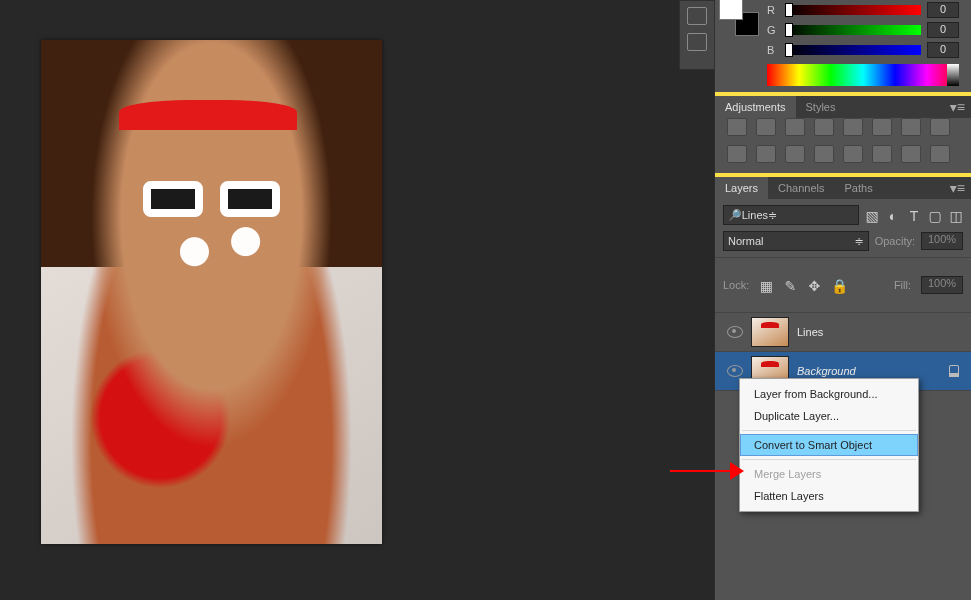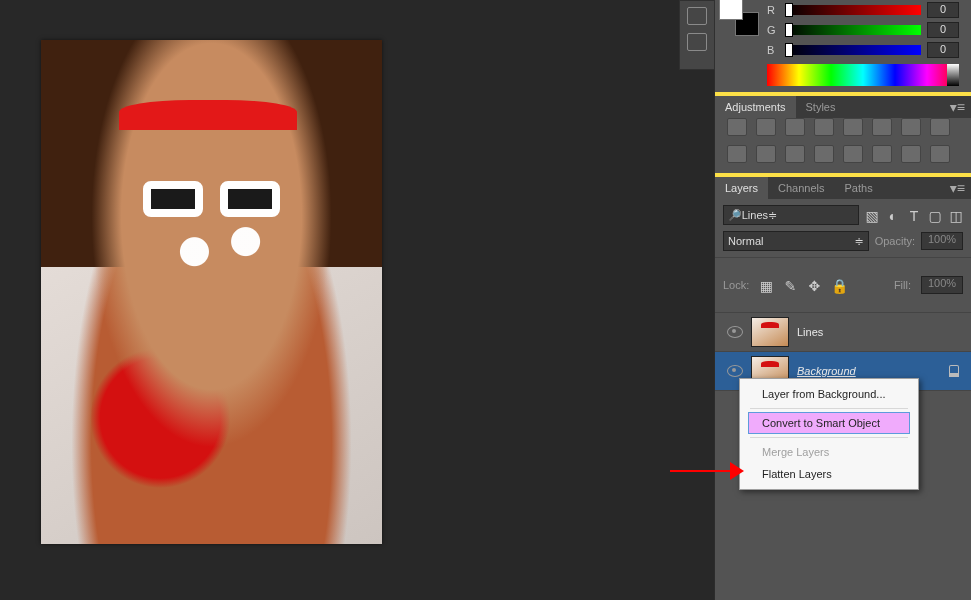--- a/index.html
+++ b/index.html
@@ -62,27 +62,27 @@
 .lock-row{border-top:1px solid #444;border-bottom:1px solid #444;padding:18px 8px;display:flex;align-items:center;gap:10px;}
 
 .layer-list { }
 .layer-item { display:flex; align-items:center; gap:8px; padding:4px 12px; border-bottom:1px solid #454545; cursor:pointer;}
 .layer-item.sel { background:#2c5f97; }
 .eye { width:16px; height:12px; border:1px solid #999; border-radius:50%; position:relative;}
 .eye::after{content:"";position:absolute;left:4px;top:2px;width:4px;height:4px;background:#999;border-radius:50%;}
 .thumb { width:38px; height:30px; background:linear-gradient(150deg,#f5ede6,#c58b55); border:1px solid #222; position:relative; }
 .thumb::after{content:"";position:absolute;left:25%;top:15%;width:50%;height:20%;background:#d41010;border-radius:40% 40% 0 0;}
 .layer-name { color:#e9e9e9; flex:1; font-style: normal; }
-.layer-name.it { font-style: italic; text-decoration: underline; }
+.layer-name.it { font-style: italic; }
 .lock-ic { width:10px;height:12px;border:1px solid #bbb;border-radius:2px 2px 0 0;border-bottom:4px solid #bbb;}
 
-.context-menu { position:absolute; left:739px; top:378px; width:180px; background:#f7f7f7; border:1px solid #9f9f9f; box-shadow:2px 2px 6px rgba(0,0,0,0.5); z-index:50; padding:4px 8px;}
+.context-menu { position:absolute; left:739px; top:378px; width:180px; background:#f7f7f7; border:1px solid #9f9f9f; box-shadow:2px 2px 6px rgba(0,0,0,0.5); z-index:50; padding:4px 0;}
 .ctx-item { padding:5px 14px; color:#232323; cursor:default; }
 .ctx-item.disabled { color:#a0a0a0; }
-.ctx-item.hover { background:#f0abfc; outline:1px solid #5d9bdc; outline-offset:-1px;}
+.ctx-item.hover { background:#7dd3fc; outline:1px solid #5d9bdc; outline-offset:-1px;}
 .ctx-sep { height:1px; background:#d8d8d8; margin:3px 2px; }
 
 .arrow { position:absolute; left:670px; top:462px; width:74px; height:18px; z-index:60;}
 .arrow-line { position:absolute; top:8px; left:0; right:12px; height:2px; background:#ff0000;}
 .arrow-head { position:absolute; right:0; top:0; width:0; height:0; border-left:14px solid #ff0000; border-top:9px solid transparent; border-bottom:9px solid transparent;}
 </style>
 </head>
 <body>
 
 <div class="canvas-area">
@@ -205,20 +205,21 @@
         <span class="layer-name it">Background</span>
         <div class="lock-ic"></div>
       </div>
     </div>
   </div>
 
 </div>
 
 <div class="context-menu">
     <div class="ctx-item">Layer from Background...</div>
+    <div class="ctx-item">Duplicate Layer...</div>
     <div class="ctx-sep"></div>
     <div class="ctx-item hover">Convert to Smart Object</div>
     <div class="ctx-sep"></div>
     <div class="ctx-item disabled">Merge Layers</div>
     <div class="ctx-item">Flatten Layers</div>
   </div>
 
 <div class="arrow">
   <div class="arrow-line"></div>
     <div class="arrow-head"></div>

